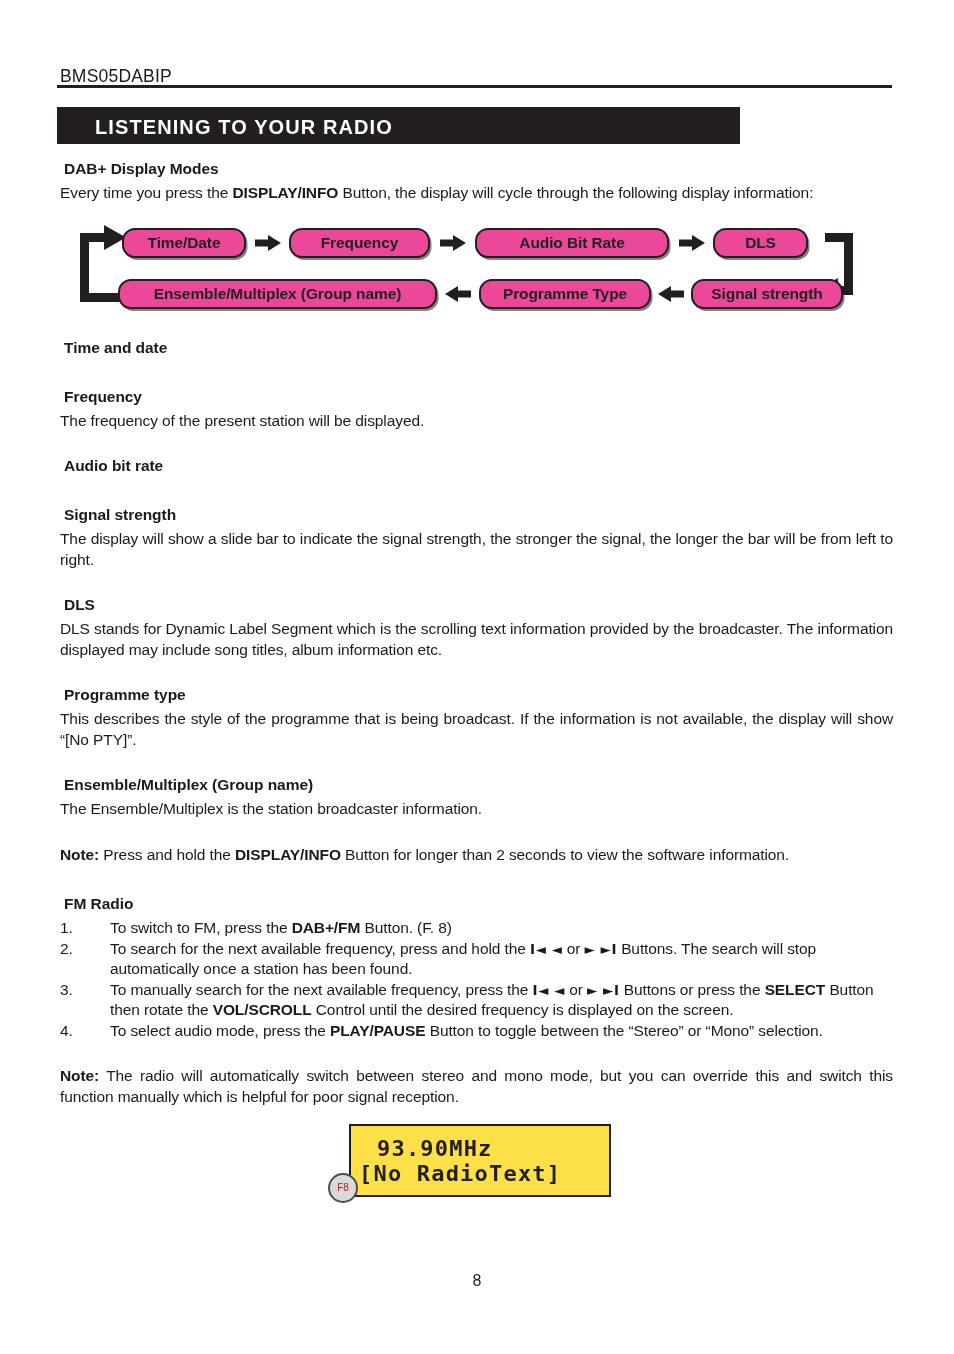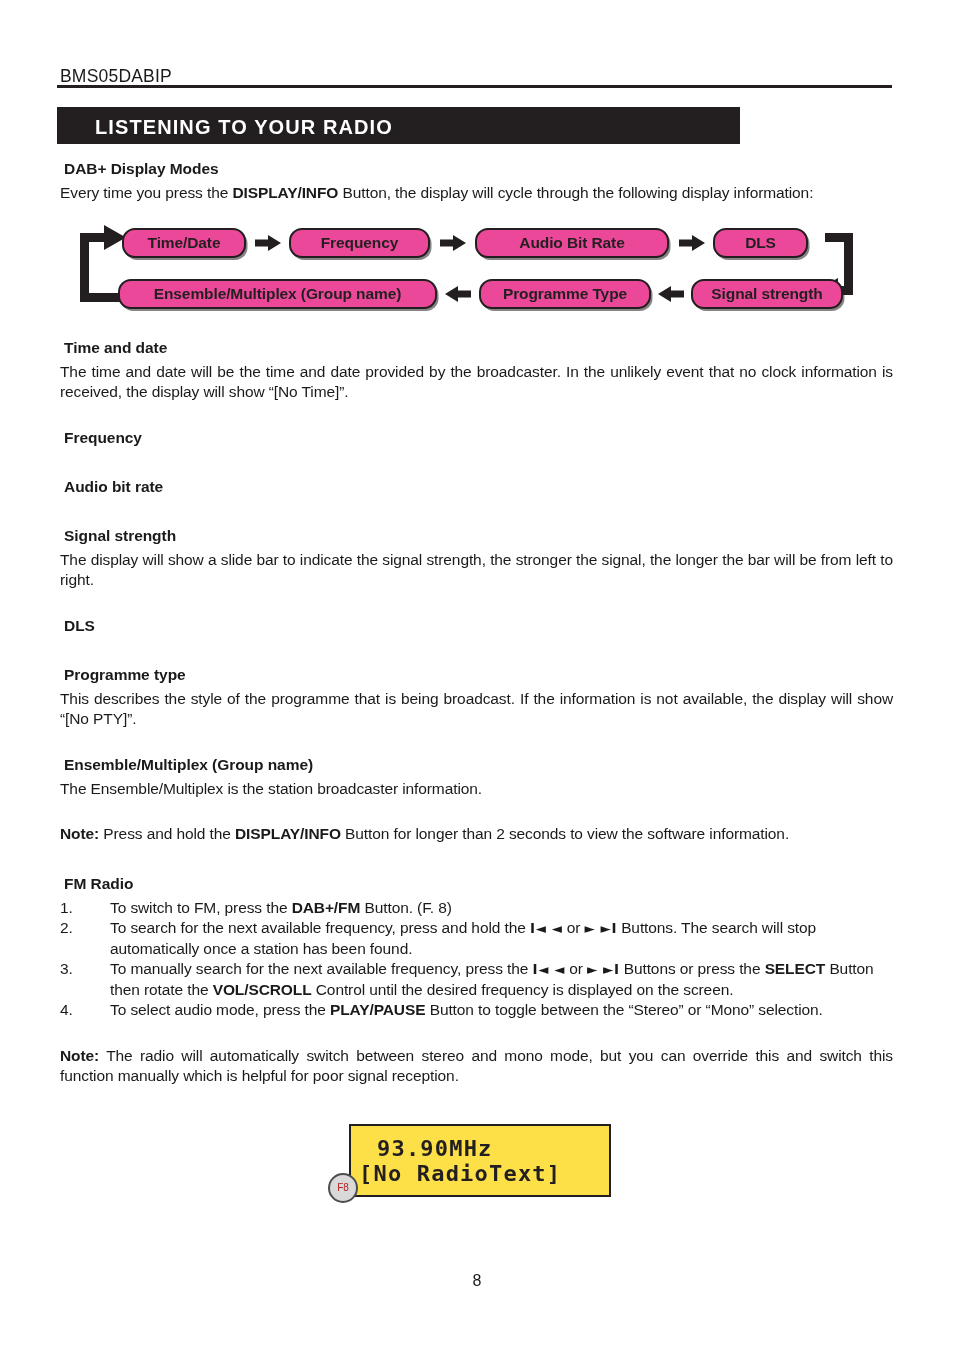--- a/index.html
+++ b/index.html
@@ -274,34 +274,35 @@
       <svg class="arrow-l" style="left:598px; top:71px;" viewBox="0 0 26 16">
           <polygon points="26,4.5 13,4.5 13,0 0,8 13,16 13,11.5 26,11.5" fill="#231f20"></polygon>
         </svg>
 
       <div class="fbox" style="left:631px; top:64px; width:152px;">Signal strength</div>
     </div>
 
     <div class="gap-sm"></div>
 
     <h3 class="sec">Time and date</h3>
-    <p class="body just">The time and date will be the time and date provided by the broadcaster. In the unlikely event that no clock information is received, the display will show “[No Time]”.</p>
     <div class="gap-md"></div>
 
     <h3 class="sec">Frequency</h3>
+    <p class="body">The frequency of the present station will be displayed.</p>
     <div class="gap-md"></div>
 
     <h3 class="sec">Audio bit rate</h3>
     <div class="gap-md"></div>
 
     <h3 class="sec">Signal strength</h3>
     <p class="body just">The display will show a slide bar to indicate the signal strength, the stronger the signal, the longer the bar will be from left to right.</p>
     <div class="gap-md"></div>
 
     <h3 class="sec">DLS</h3>
+    <p class="body just">DLS stands for Dynamic Label Segment which is the scrolling text information provided by the broadcaster. The information displayed may include song titles, album information etc.</p>
     <div class="gap-md"></div>
 
     <h3 class="sec">Programme type</h3>
     <p class="body just">This describes the style of the programme that is being broadcast. If the information is not available, the display will show “[No PTY]”.</p>
     <div class="gap-md"></div>
 
     <h3 class="sec">Ensemble/Multiplex (Group name)</h3>
     <p class="body">The Ensemble/Multiplex is the station broadcaster information.</p>
     <div class="gap-lg"></div>
 

